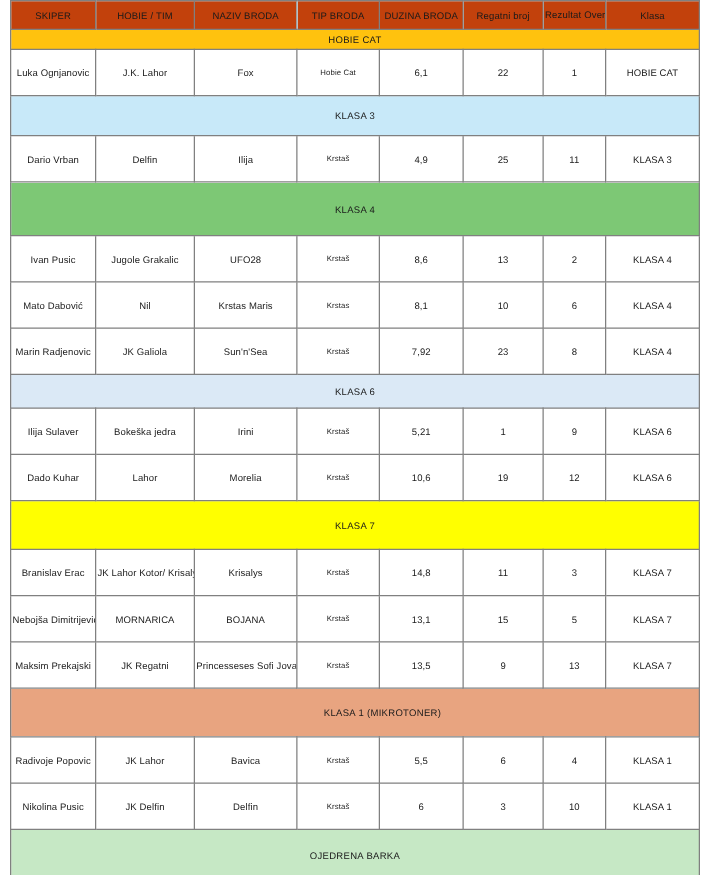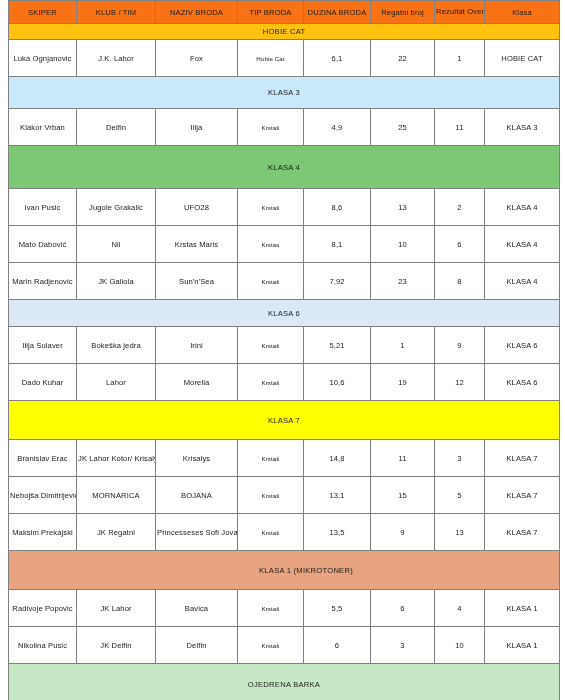--- a/index.html
+++ b/index.html
@@ -28,21 +28,21 @@
     vertical-align: middle;
     font-weight: normal;
     color: #1a1a1a;
     overflow: hidden;
     white-space: nowrap;
     padding: 0 1px;
   }
 
   
   .hdr-row th {
-    background: #f97316;
+    background: #c2410c;
     font-size: 7.6px;
     height: 22px;
     line-height: 9px;
     letter-spacing: 0.15px;
     color: #111;
   }
   .hdr-row th.two-line {
     line-height: 10px;
     white-space: normal;
   }
@@ -92,21 +92,21 @@
       <col class="c-naziv">
       <col class="c-tip">
     <col class="c-duzina">
       <col class="c-regatni">
       <col class="c-rezultat">
       <col class="c-klasa">
   </colgroup>
   <thead>
     <tr class="hdr-row">
       <th>SKIPER</th>
-      <th>KLUB / TIM</th>
+      <th>HOBIE / TIM</th>
       <th>NAZIV BRODA</th>
       <th>TIP BRODA</th>
       <th>DUZINA BRODA</th>
       <th>Regatni broj</th>
       <th class="two-line">Rezultat Overall</th>
       <th>Klasa</th>
     </tr>
   </thead>
   <tbody id="table-body">
       <tr class="band band-hobie">
@@ -119,21 +119,21 @@
         <td class="small">Hobie Cat</td>
         <td>6,1</td>
         <td>22</td>
         <td>1</td>
         <td>HOBIE CAT</td>
       </tr>
       <tr class="band band-k3">
         <td colspan="8" style="background: rgb(200, 233, 249);">KLASA 3</td>
       </tr>
       <tr class="data-row">
-        <td>Klakor Vrban</td>
+        <td>Dario Vrban</td>
         <td>Delfin</td>
         <td>Ilija</td>
         <td class="small">Krstaš</td>
         <td>4,9</td>
         <td>25</td>
         <td>11</td>
         <td>KLASA 3</td>
       </tr>
       <tr class="band band-k4">
         <td colspan="8" style="background: rgb(125, 200, 117);">KLASA 4</td>

